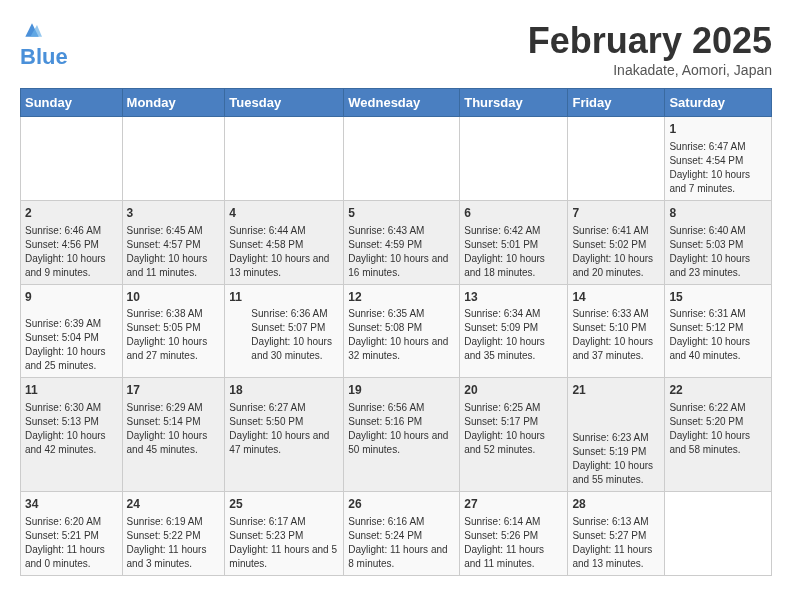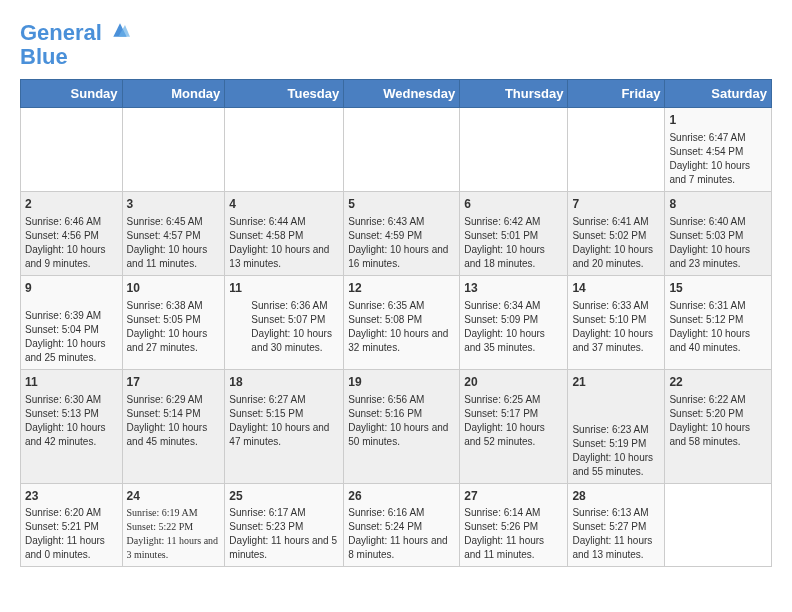--- a/index.html
+++ b/index.html
@@ -50,21 +50,21 @@
       width: 100%;
       border-collapse: collapse;
       font-size: 11px;
     }
     thead tr {
       background: #4a7fc1;
       color: #fff;
     }
     thead th {
       padding: 6px 4px;
-      text-align: right;
+      text-align: left;
       font-size: 13px;
       font-weight: bold;
       border: 1px solid #3a6aa0;
     }
     tbody tr {
       vertical-align: top;
     }
     tbody td {
       border: 1px solid #ccc;
       padding: 4px;
@@ -94,33 +94,34 @@
     }
   </style>
 </head>
 <body>
 
 <div class="header-area">
   <div class="logo">
     <div>
       <div style="display:flex;align-items:center;">
         <div class="logo-text">
-          <span>General</span>
           <svg class="logo-icon" viewBox="0 0 24 20">
             <polygon points="4,18 12,2 20,18" fill="#4a90d9"></polygon>
             <polygon points="10,18 18,4 24,18" fill="#6ab0e8" opacity="0.7"></polygon>
           </svg>
         </div>
       </div>
       <div class="logo-text" style="color:#4a90d9;font-size:22px;">
         <span>Blue</span>
       </div>
     </div>
   </div>
   <div class="title-area">
+    <div class="month-title">February 2025</div>
+    <div class="location">Inakadate, Aomori, Japan</div>
   </div>
 </div>
 
 <table>
   <thead>
     <tr id="weekday-header">
     <th>Sunday</th>
         <th>Monday</th>
         <th>Tuesday</th>
         <th>Wednesday</th>
@@ -241,21 +242,21 @@
         </td>
         <td>
           <span class="day-num">17</span>
           <div class="day-info" style="white-space: pre-line;">Sunrise: 6:29 AM
 Sunset: 5:14 PM
 Daylight: 10 hours and 45 minutes.</div>
         </td>
         <td>
           <span class="day-num">18</span>
           <div class="day-info" style="white-space: pre-line;">Sunrise: 6:27 AM
-Sunset: 5:15 PM
+Sunset: 5:50 PM
 Daylight: 10 hours and 47 minutes.</div>
         </td>
         <td>
           <span class="day-num">19</span>
           <div class="day-info" style="white-space: pre-line;">Sunrise: 6:56 AM
 Sunset: 5:16 PM
 Daylight: 10 hours and 50 minutes.</div>
         </td>
         <td>
           <span class="day-num">20</span>
@@ -271,28 +272,28 @@
         </td>
         <td>
           <span class="day-num">22</span>
           <div class="day-info" style="white-space: pre-line;">Sunrise: 6:22 AM
 Sunset: 5:20 PM
 Daylight: 10 hours and 58 minutes.</div>
         </td>
       </tr>
       <tr>
         <td>
-          <span class="day-num">23</span>
+          <span class="day-num">34</span>
           <div class="day-info" style="white-space: pre-line;">Sunrise: 6:20 AM
 Sunset: 5:21 PM
 Daylight: 11 hours and 0 minutes.</div>
         </td>
         <td>
           <span class="day-num">24</span>
-          <div class="day-info" style="white-space: pre-line; font-family: Liberation Serif, serif;">Sunrise: 6:19 AM
+          <div class="day-info" style="white-space: pre-line;">Sunrise: 6:19 AM
 Sunset: 5:22 PM
 Daylight: 11 hours and 3 minutes.</div>
         </td>
         <td>
           <span class="day-num">25</span>
           <div class="day-info" style="white-space: pre-line;">Sunrise: 6:17 AM
 Sunset: 5:23 PM
 Daylight: 11 hours and 5 minutes.</div>
         </td>
         <td>

